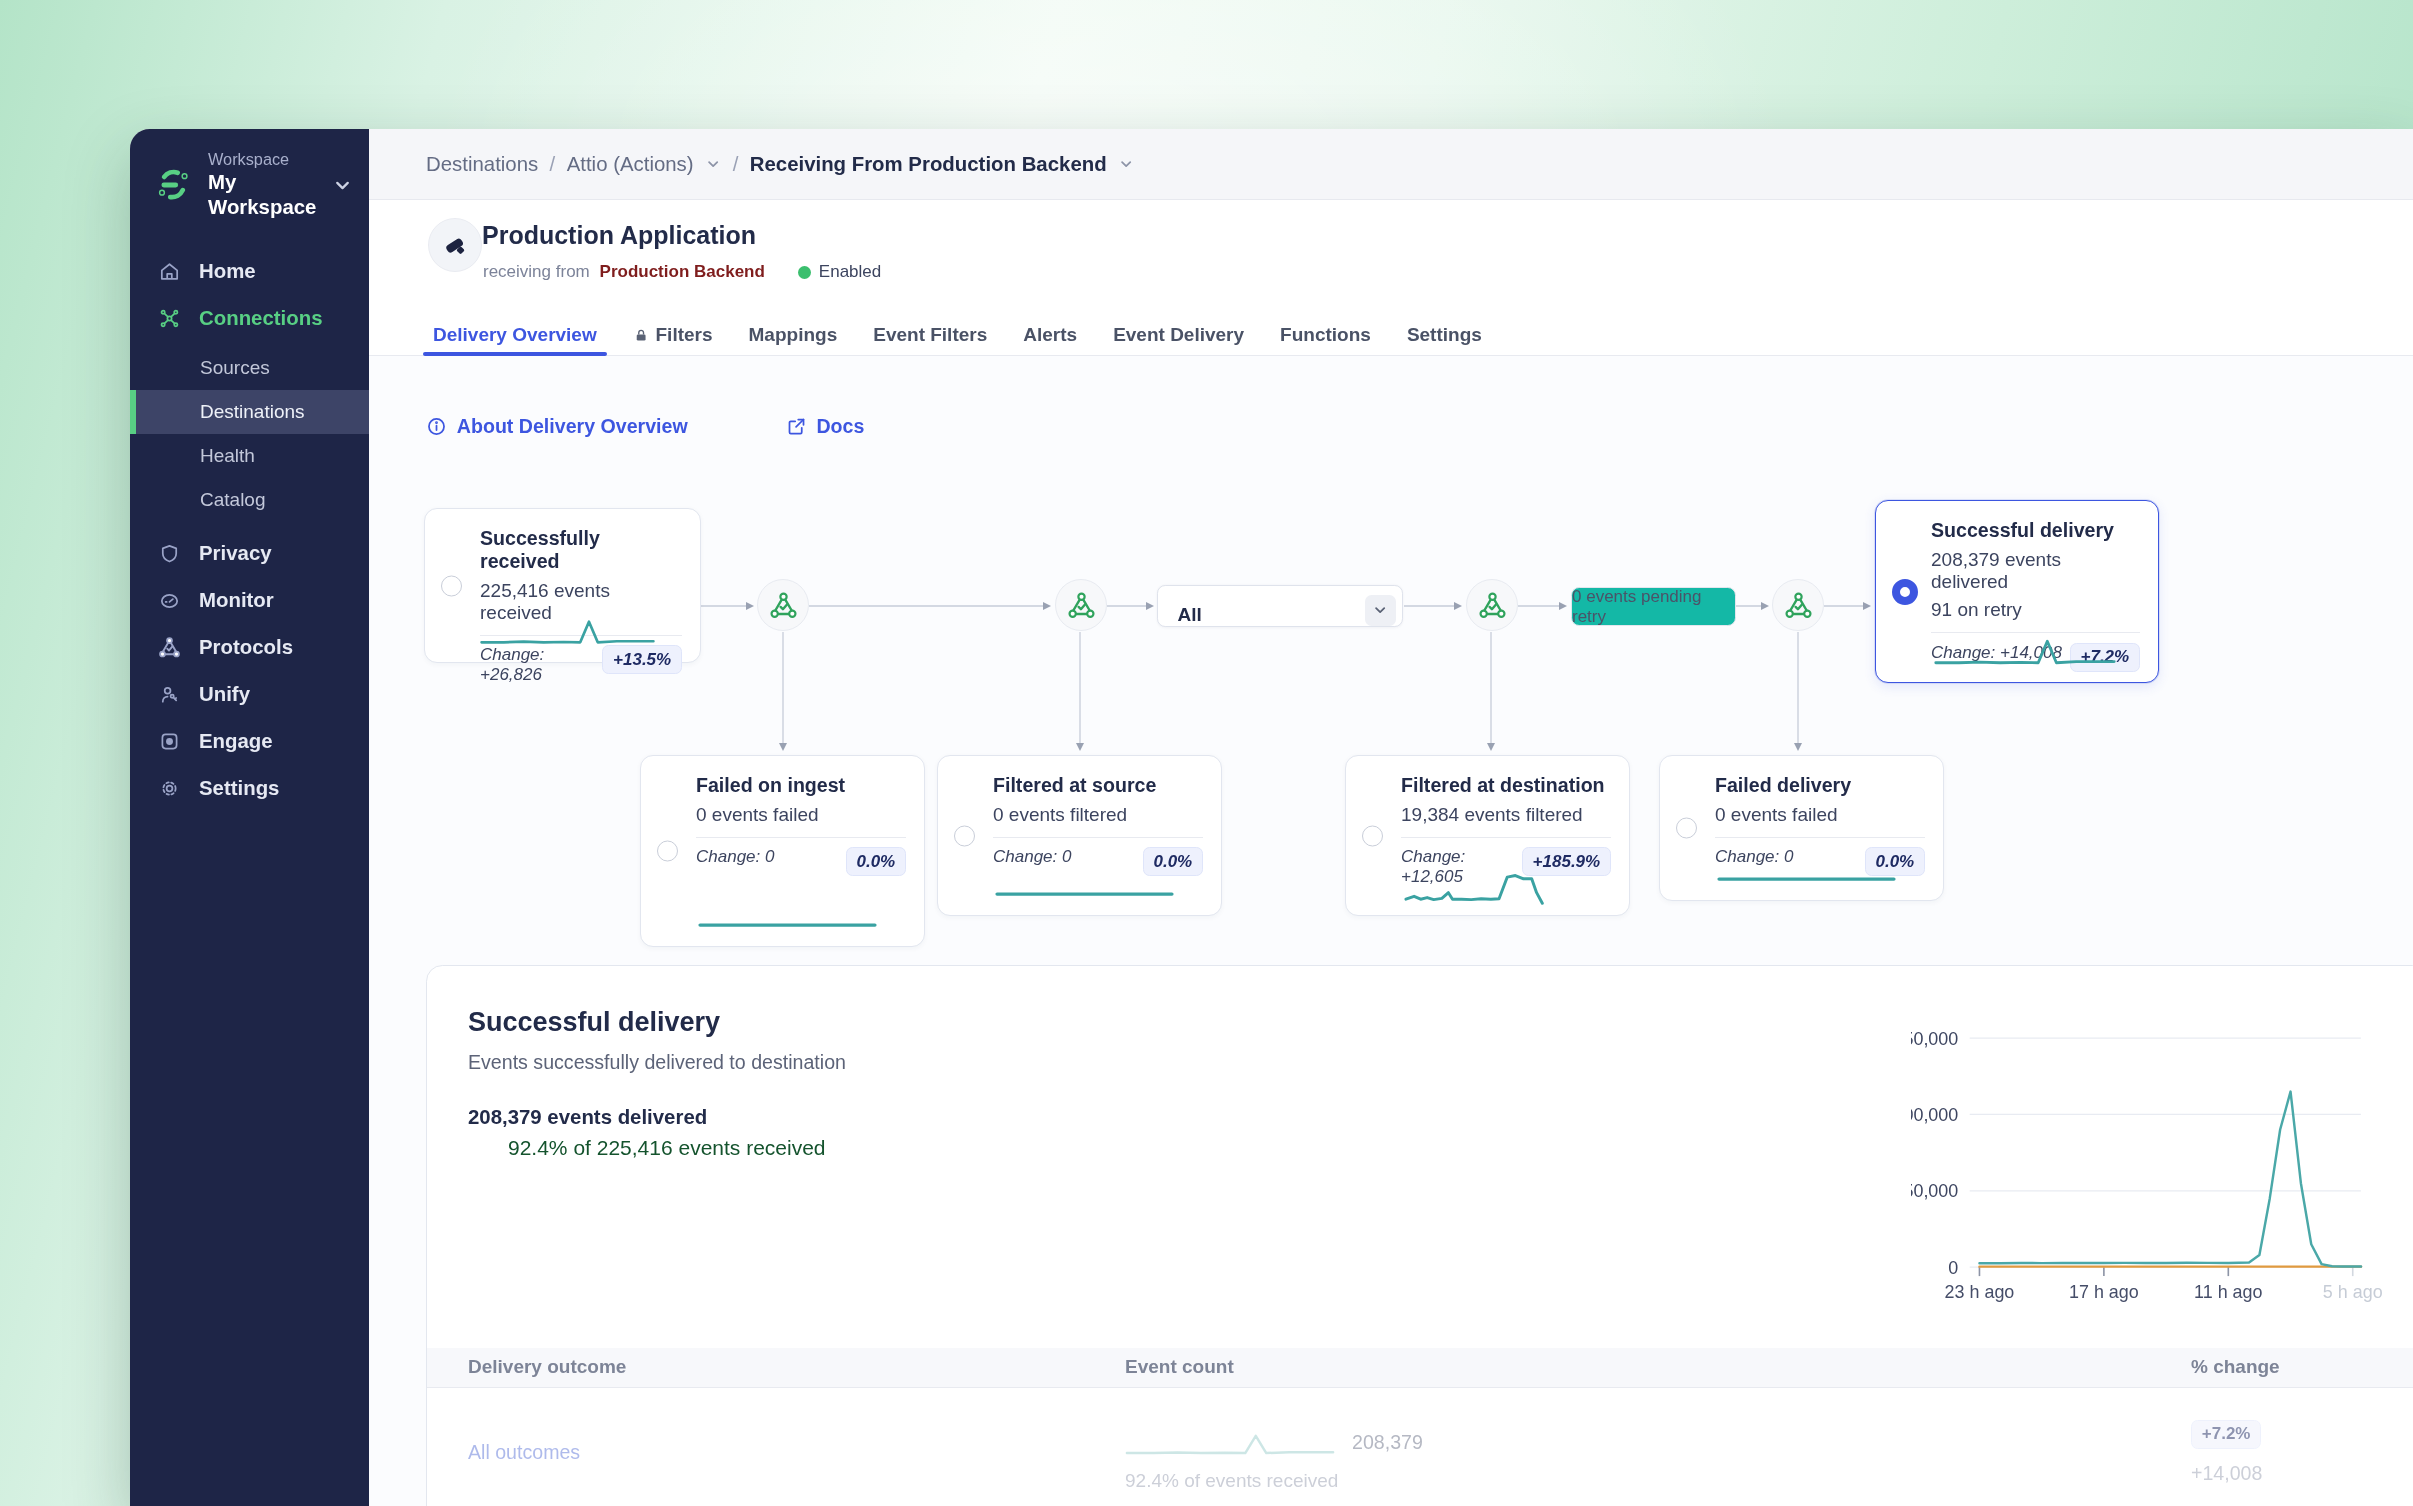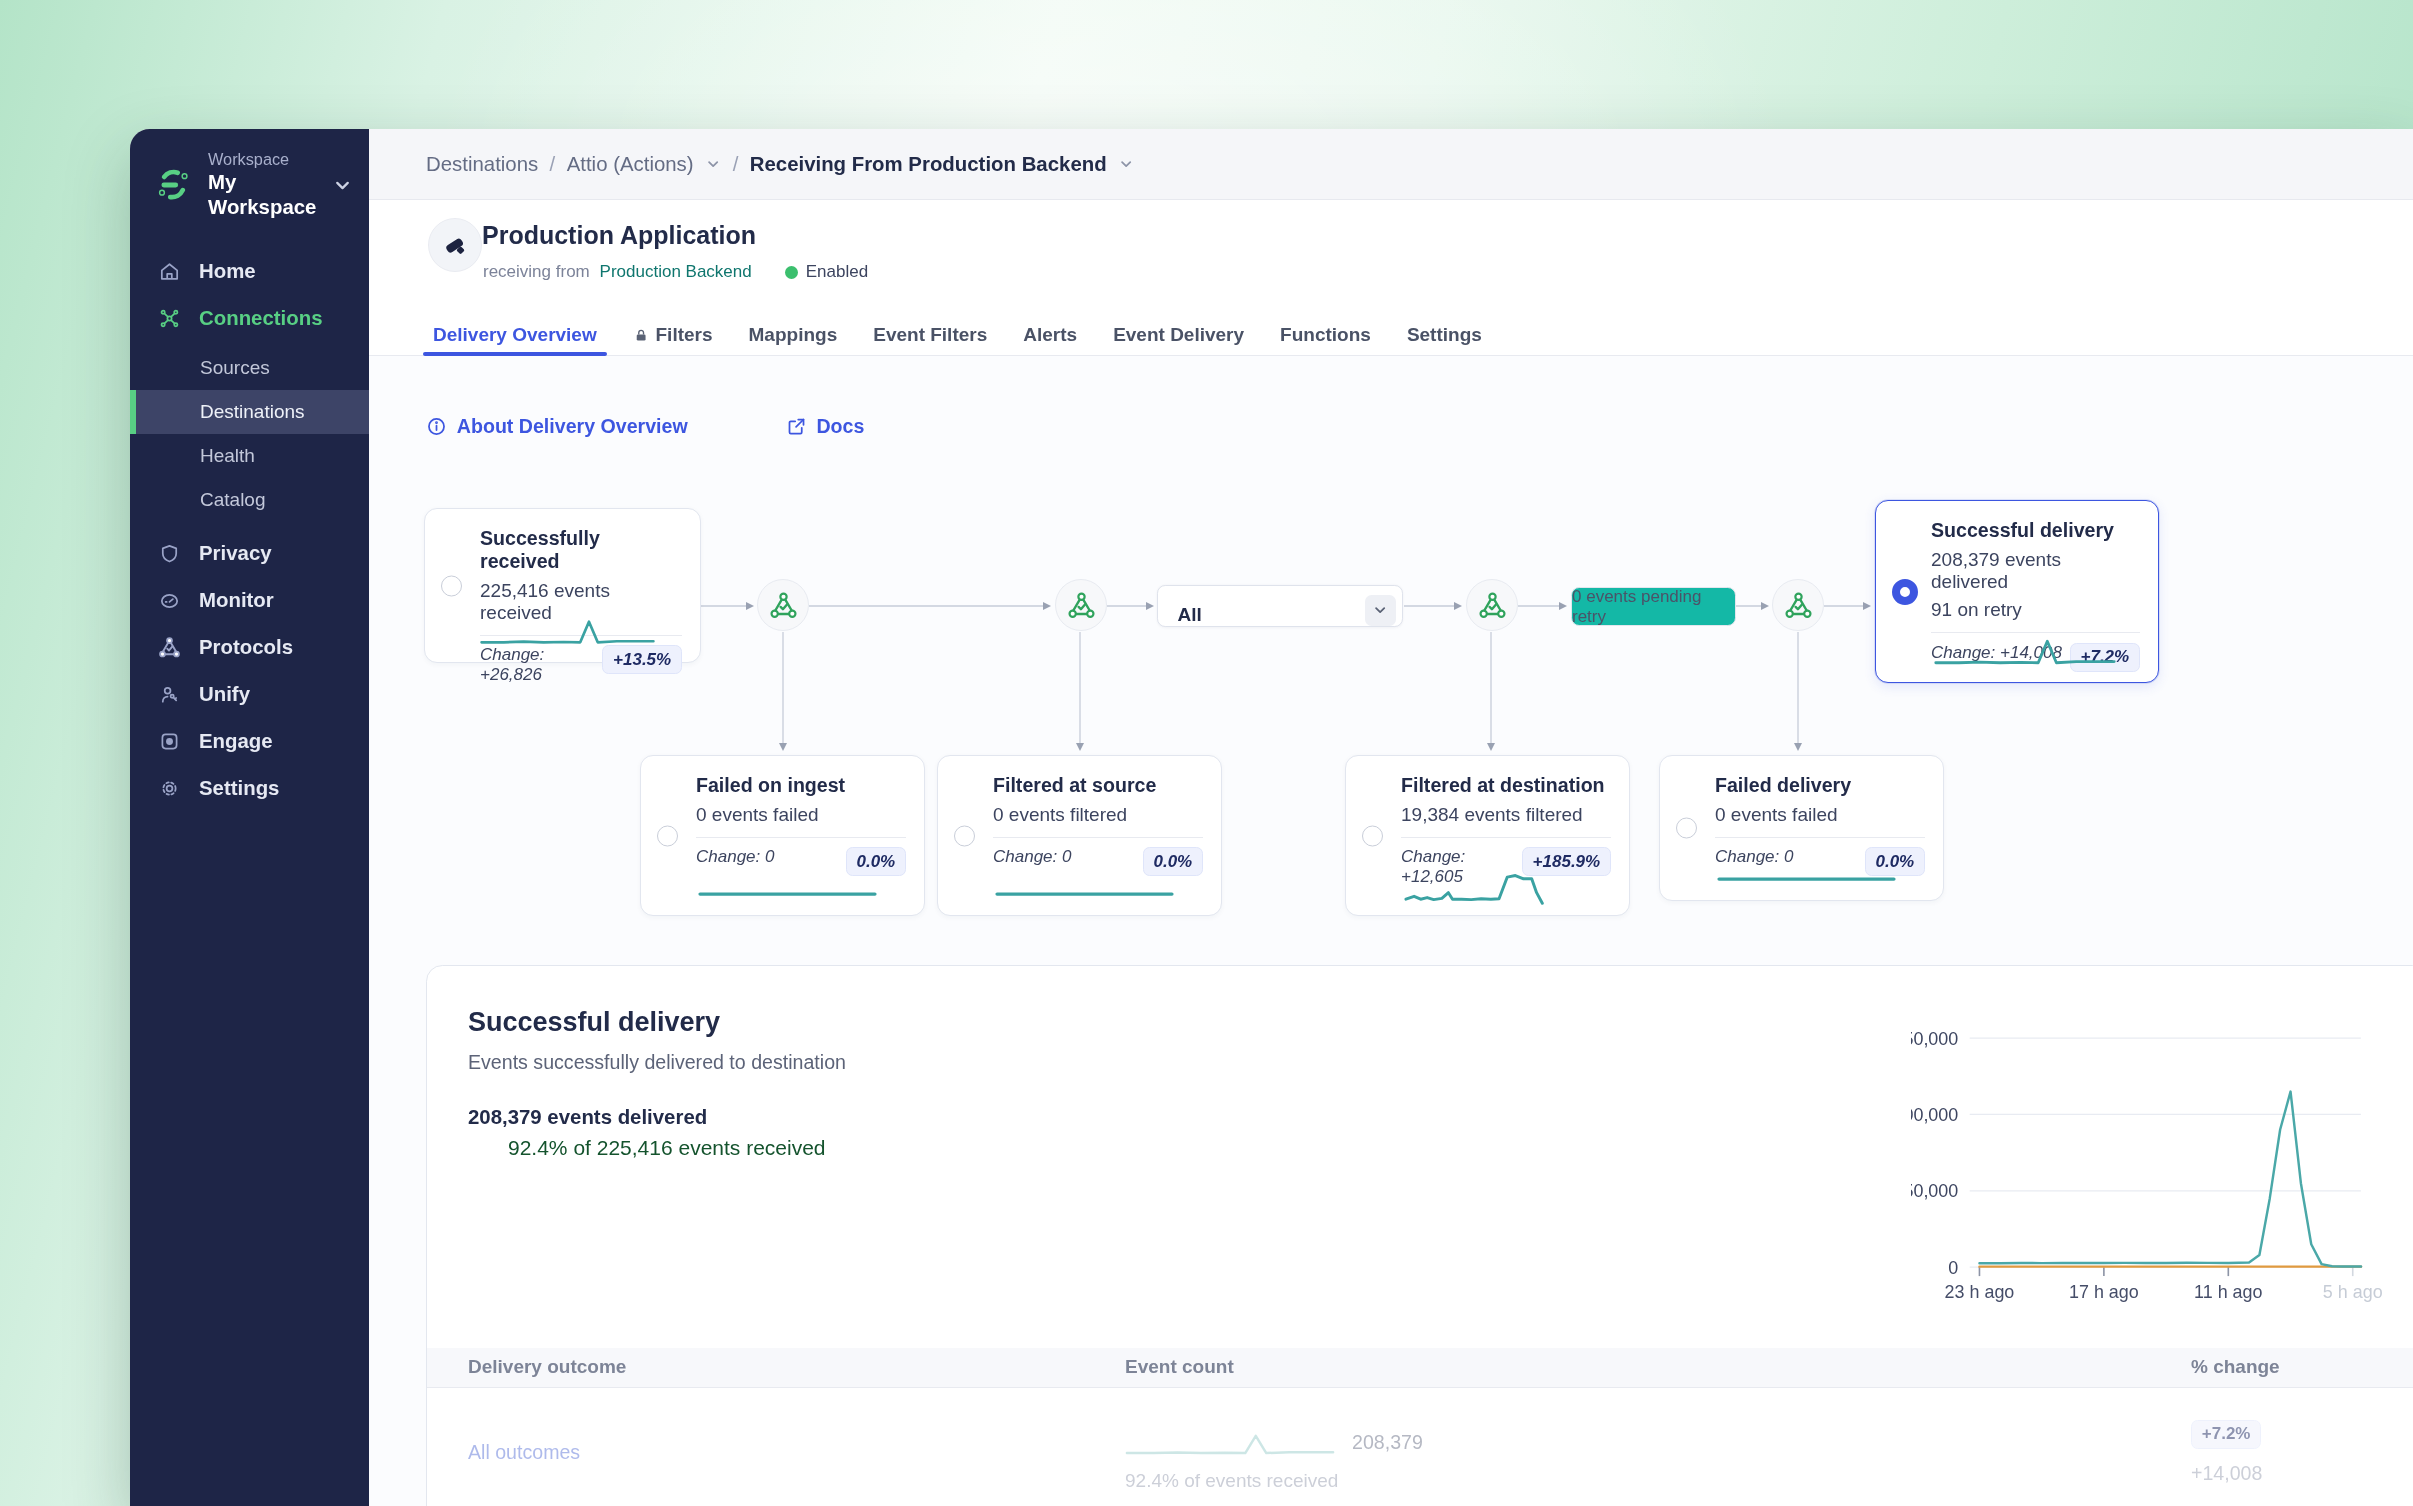--- a/index.html
+++ b/index.html
@@ -40,21 +40,21 @@
   .crumbs{display:flex;align-items:center;gap:11.4px;font-size:20.4px;color:#646c84;}
   .crumb{cursor:pointer;}
   .crumb.current{color:#222b49;font-weight:700;}
   .crumb-sep{color:#9aa1b5;}
   .caret-sm{width:16.3px;height:16.3px;color:#8d94a8;cursor:pointer;}
   .page-head{position:absolute;left:0;right:0;top:71px;height:156px;background:#ffffff;}
   .avatar{position:absolute;left:59px;top:18px;width:52px;height:52px;border-radius:50%;background:#f2f4f8;border:0.8px solid #e9ebf1;display:flex;align-items:center;justify-content:center;}
   .avatar svg{width:31px;height:31px;}
   .page-title{position:absolute;left:113px;top:21px;font-size:25px;font-weight:700;color:#222b49;}
   .page-sub{position:absolute;left:114px;top:62px;display:flex;align-items:center;gap:9.8px;font-size:17px;color:#7c8399;}
-  .page-sub b{color:#0f766e;font-weight:400;}
+  .page-sub b{color:#7f1d1d;font-weight:700;}
   .status{display:flex;align-items:center;gap:8.2px;margin-left:23px;}
   .status-dot{width:13px;height:13px;border-radius:50%;background:#3bbf6e;}
   .status-txt{color:#3c445f;font-size:17px;}
   .tabs{position:absolute;left:0;right:0;top:116px;height:40px;border-bottom:1.6px solid #e8eaf0;display:flex;align-items:flex-start;padding-left:46px;box-sizing:border-box;}
   .tab{position:relative;display:flex;align-items:center;gap:6.5px;height:38px;padding:0 18px;font-size:19px;font-weight:600;color:#4a5266;cursor:pointer;}
   .tab .lock{width:16.3px;height:16.3px;color:#5a6275;}
   .tab.active{color:#3d56e0;}
   .tab.active::after{content:'';position:absolute;left:8.2px;right:8.2px;bottom:-1.6px;height:4.1px;border-radius:2.4px;background:#3d56e0;}
   
   .content{position:absolute;left:0;right:0;top:227px;bottom:0;background:#fbfcfe;overflow:hidden;}
@@ -402,21 +402,21 @@
           <div class="c-change">
             <span class="lbl">Change: +14,008</span>
             <span class="badge">+7.2%</span>
           </div>
           <svg class="spark" width="188" height="38" viewBox="0 0 220 46">
               <path d="M2 36 L30 36 L55 35.2 L80 36 L105 35.6 L126 36 L137 10 L148 36 L172 34.6 L218 34.6" fill="none" stroke="#3aa2a2" stroke-width="3.4" stroke-linecap="round" stroke-linejoin="round"></path>
             </svg>
         </div>
       </div>
 
-      <div class="card" style="left:271px;top:399px;width:285px;height:161px">
+      <div class="card" style="left:271px;top:399px;width:285px;height:192px">
         <span class="radio"></span>
         <div class="inner">
           <div class="c-title">Failed on ingest</div>
           <div class="c-line">0 events failed</div>
           <div class="c-div"></div>
           <div class="c-change">
             <span class="lbl">Change: 0</span>
             <span class="badge">0.0%</span>
           </div>
           <svg class="spark" width="183" height="33" viewBox="0 0 220 40">

